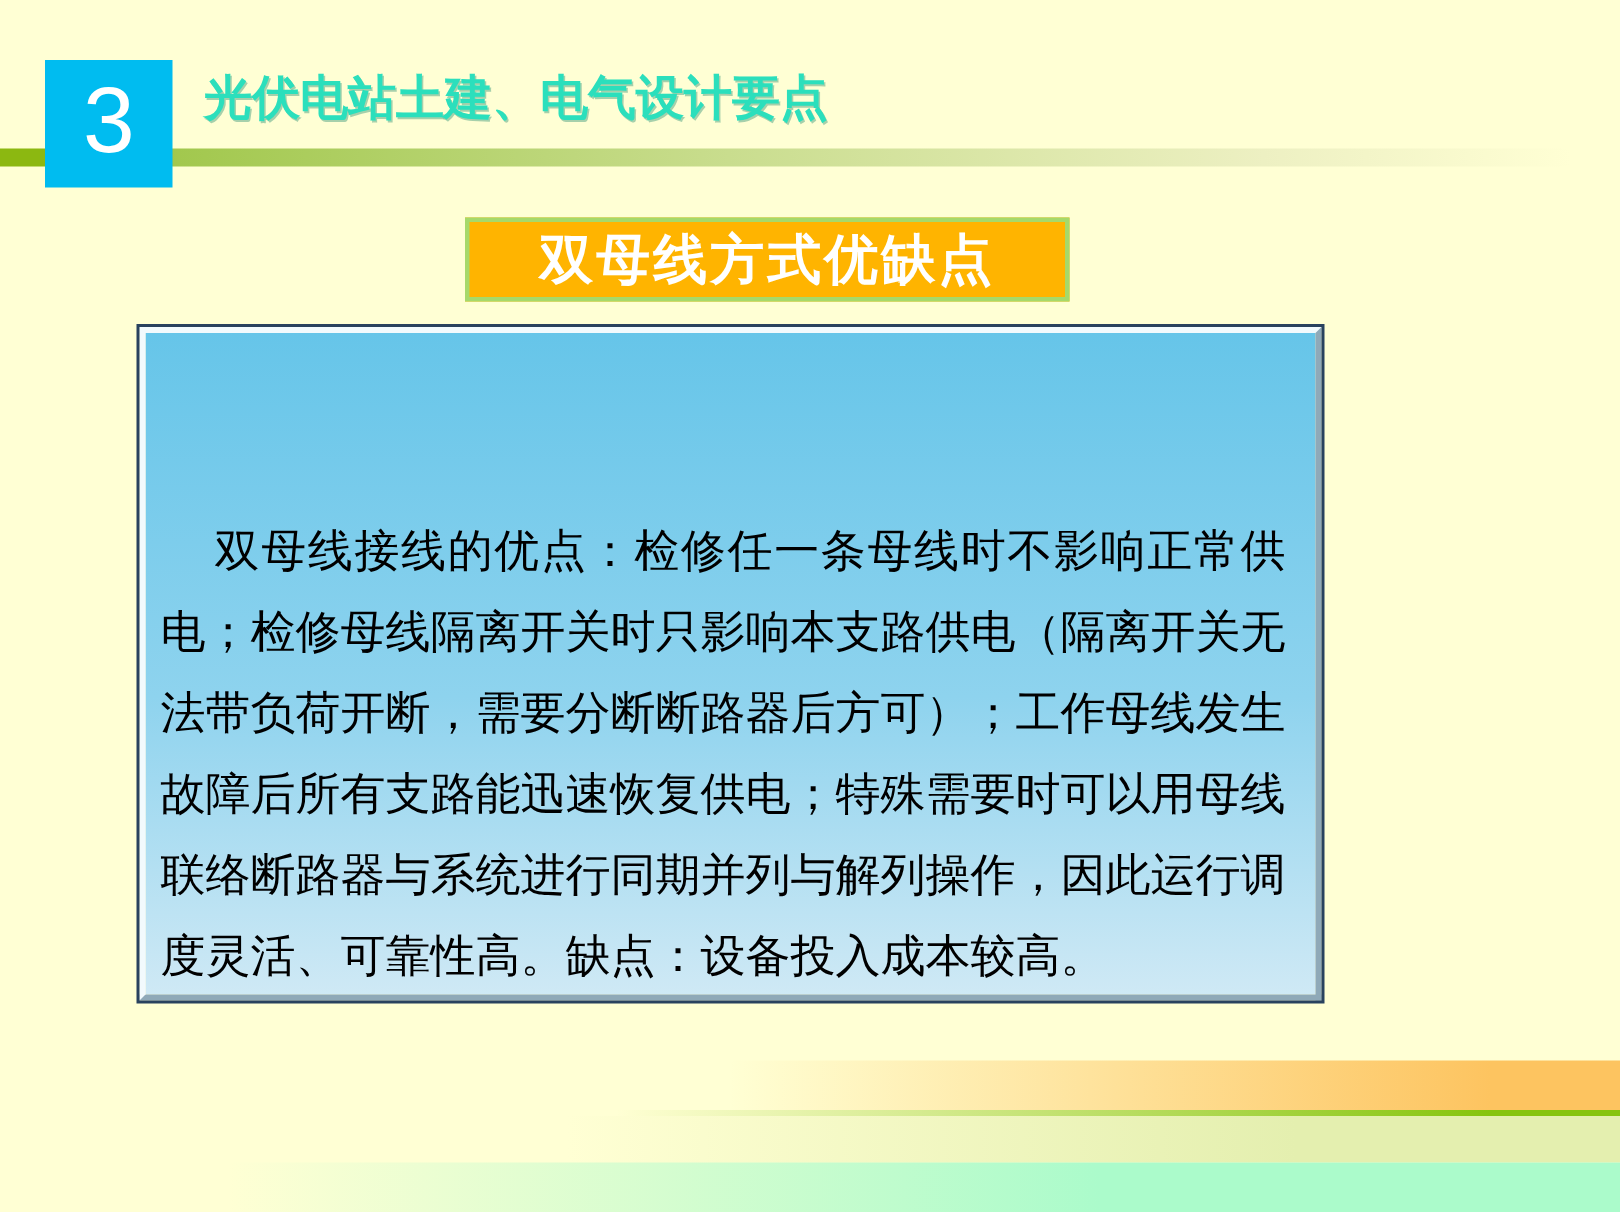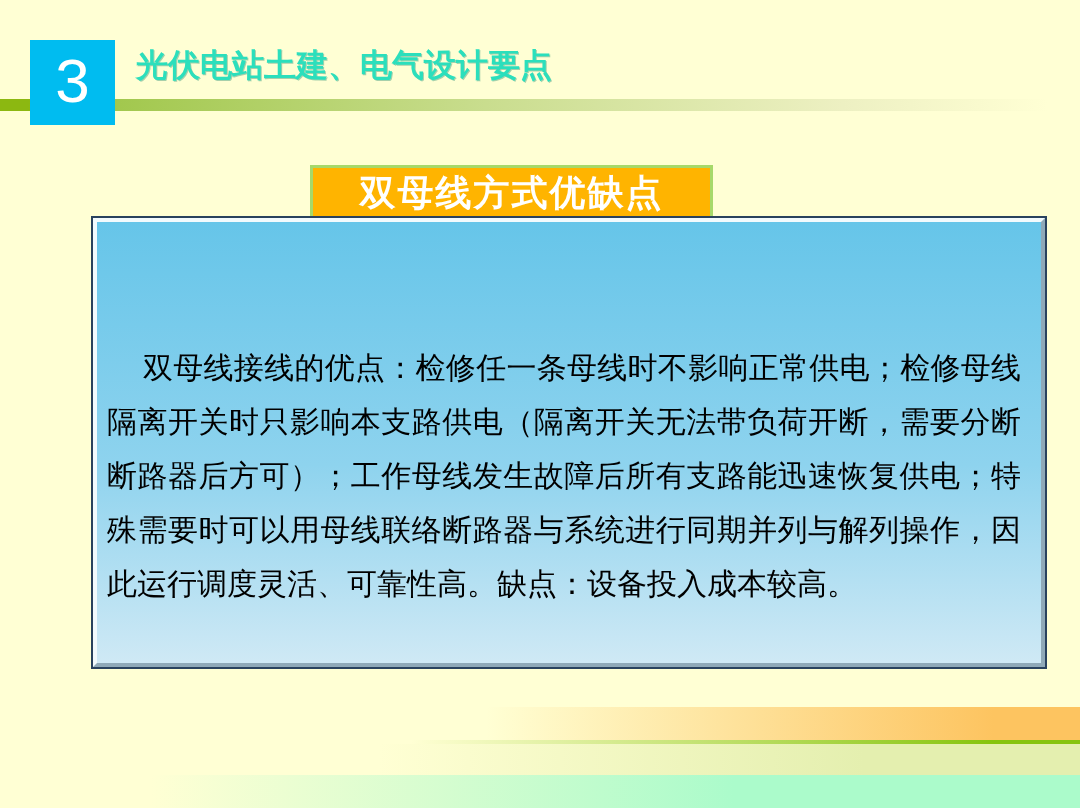--- a/index.html
+++ b/index.html
@@ -67,35 +67,34 @@
     left: 310px;
     top: 145px;
     width: 397px;
     height: 50px;
     background: var(--banner-orange, #FFB400);
     border: 3px solid var(--banner-border-green, #A6D96A);
     display: flex;
     align-items: center;
     justify-content: center;
     z-index: 2;
-    margin-top: 20px;
   }
   .banner span {
     color: #ffffff;
     font-size: 36px;
     font-weight: bold;
     letter-spacing: 2px;
     white-space: nowrap;
   }
 
   .content-box {
     position: absolute;
     left: 93px;
     top: 218px;
-    width: 952px;
+    width: 788px;
     height: 449px;
     box-sizing: border-box;
     background: linear-gradient(
       var(--box-blue-top, #66C5E9) 0%,
       #8ED3EE 55%,
       var(--box-blue-bottom, #CFE9F5) 100%);
     border-top: 4px solid var(--box-edge-light, #F2FAFD);
     border-left: 4px solid var(--box-edge-light, #F2FAFD);
     border-right: 4px solid var(--box-edge-shadow, #8FA9B8);
     border-bottom: 4px solid var(--box-edge-shadow, #8FA9B8);

